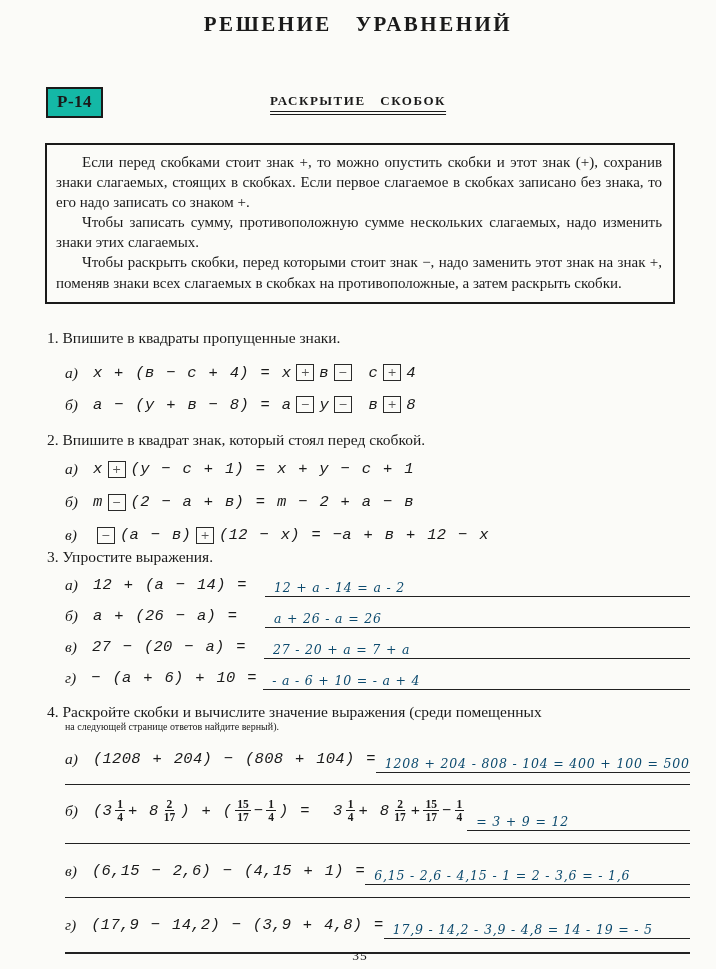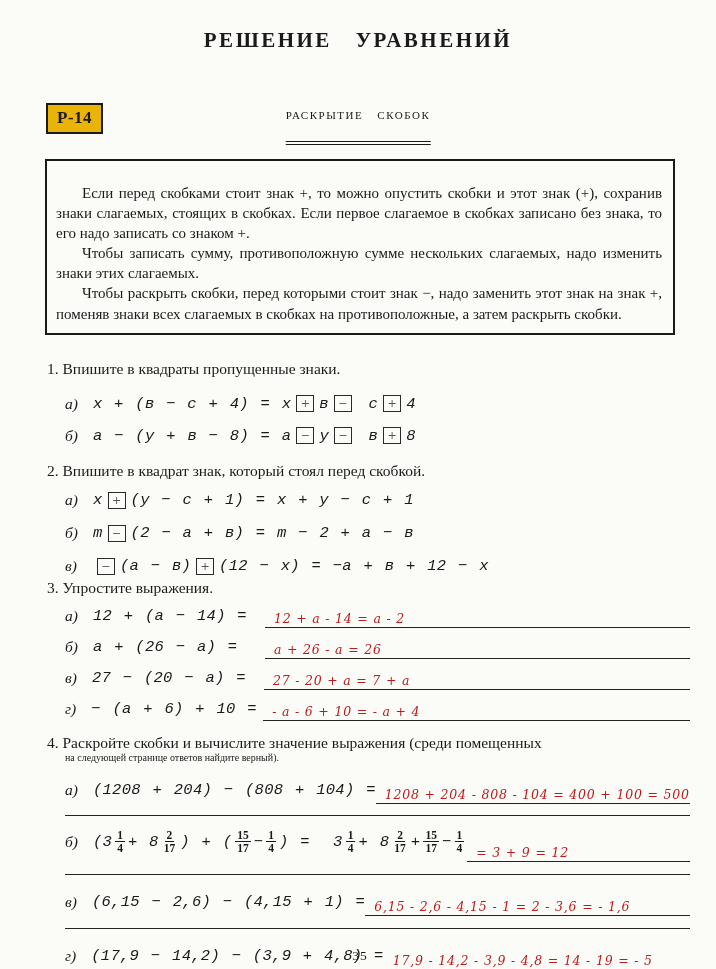--- a/index.html
+++ b/index.html
@@ -3,55 +3,55 @@
 <meta charset="utf-8">
 <style>
   * { box-sizing: border-box; }
   html, body { margin: 0; padding: 0; background: #e8e8e4; }
   .page {
     width: 716px; height: 969px; margin: 0 auto; position: relative; overflow: hidden;
     background: #fbfbf8; color: #1a1a1a;
     font-family: "Liberation Serif", serif;
   }
   .main-title {
-    margin: 16px; padding-top: 12px; text-align: center;
+    margin: 0; padding-top: 12px; text-align: center;
     font-size: 21px; font-weight: bold; letter-spacing: 2.5px; word-spacing: 16px;
   }
   .section-head { position: relative; margin-top: 48px; height: 36px; }
   .code-box {
     position: absolute; left: 46px; top: 2px;
     border: 2px solid #1a1a1a; padding: 3px 9px 4px 9px;
     font-weight: bold; font-size: 17px; letter-spacing: 0.5px;
-    background: #eab308;
+    background: #14b8a6;
   }
   .section-title {
     position: absolute; left: 50%; transform: translateX(-50%); top: 8px;
-    font-weight: normal; font-size: 11px; letter-spacing: 1.5px; word-spacing: 10px;
-    border-bottom: 4px double #1a1a1a; padding-bottom: 20px; white-space: nowrap;
+    font-weight: bold; font-size: 13px; letter-spacing: 1.5px; word-spacing: 10px;
+    border-bottom: 4px double #1a1a1a; padding-bottom: 2px; white-space: nowrap;
   }
   .rule-box {
     margin: 22px 41px 0 45px; border: 2px solid #1a1a1a;
-    padding: 22px 11px 9px 9px; font-size: 15px; line-height: 1.34;
+    padding: 7px 11px 9px 9px; font-size: 15px; line-height: 1.34;
     text-align: justify;
   }
   .rule-box p { margin: 0; text-indent: 26px; }
   .prob { margin: 0 26px 0 47px; }
   .prob-title { font-size: 15.5px; }
   .prob-title-wrap2 { padding-left: 18px; font-size: 10px; }
   .eq-row { display: flex; align-items: center; margin-left: 18px; font-size: 15.5px; }
   .item-label { font-style: italic; margin-right: 15px; white-space: pre; }
   .math { font-style: italic; word-spacing: 2px; white-space: pre; letter-spacing: 0.3px; font-family: Liberation Mono, monospace; }
   .sq {
     display: inline-flex; width: 18px; height: 17px; border: 1.4px solid #2a2a2a;
     align-items: center; justify-content: center; margin: 0 5px; flex: none;
     background: #fbfbf8;
   }
   .hw {
     font-family: "DejaVu Serif", serif; font-style: italic;
-    font-size: 12.5px; color: #b91c1c; letter-spacing: 0.8px; white-space: pre;
+    font-size: 12.5px; color: #0c4a6e; letter-spacing: 0.8px; white-space: pre;
   }
   .sq .hw { font-size: 11px; color: #555; letter-spacing: 0; }
   .ansline {
     flex: 1 1 auto; align-self: flex-end; height: 21px;
     border-bottom: 1.5px solid #222; padding-left: 9px;
     display: flex; align-items: flex-end;
   }
   .ansline .hw { transform: translateY(-1px); }
   .blank-line { border-bottom: 1.5px solid #222; margin: 0 26px 0 65px; }
   .frac {

